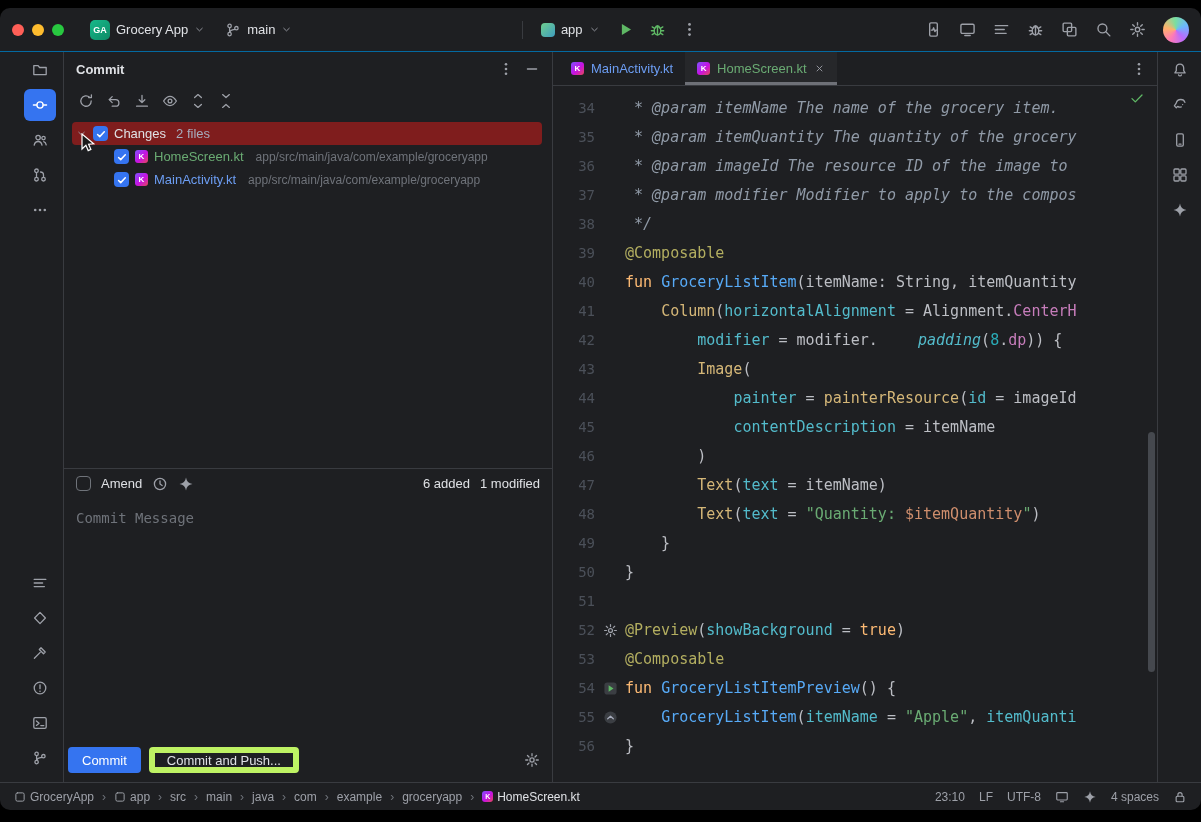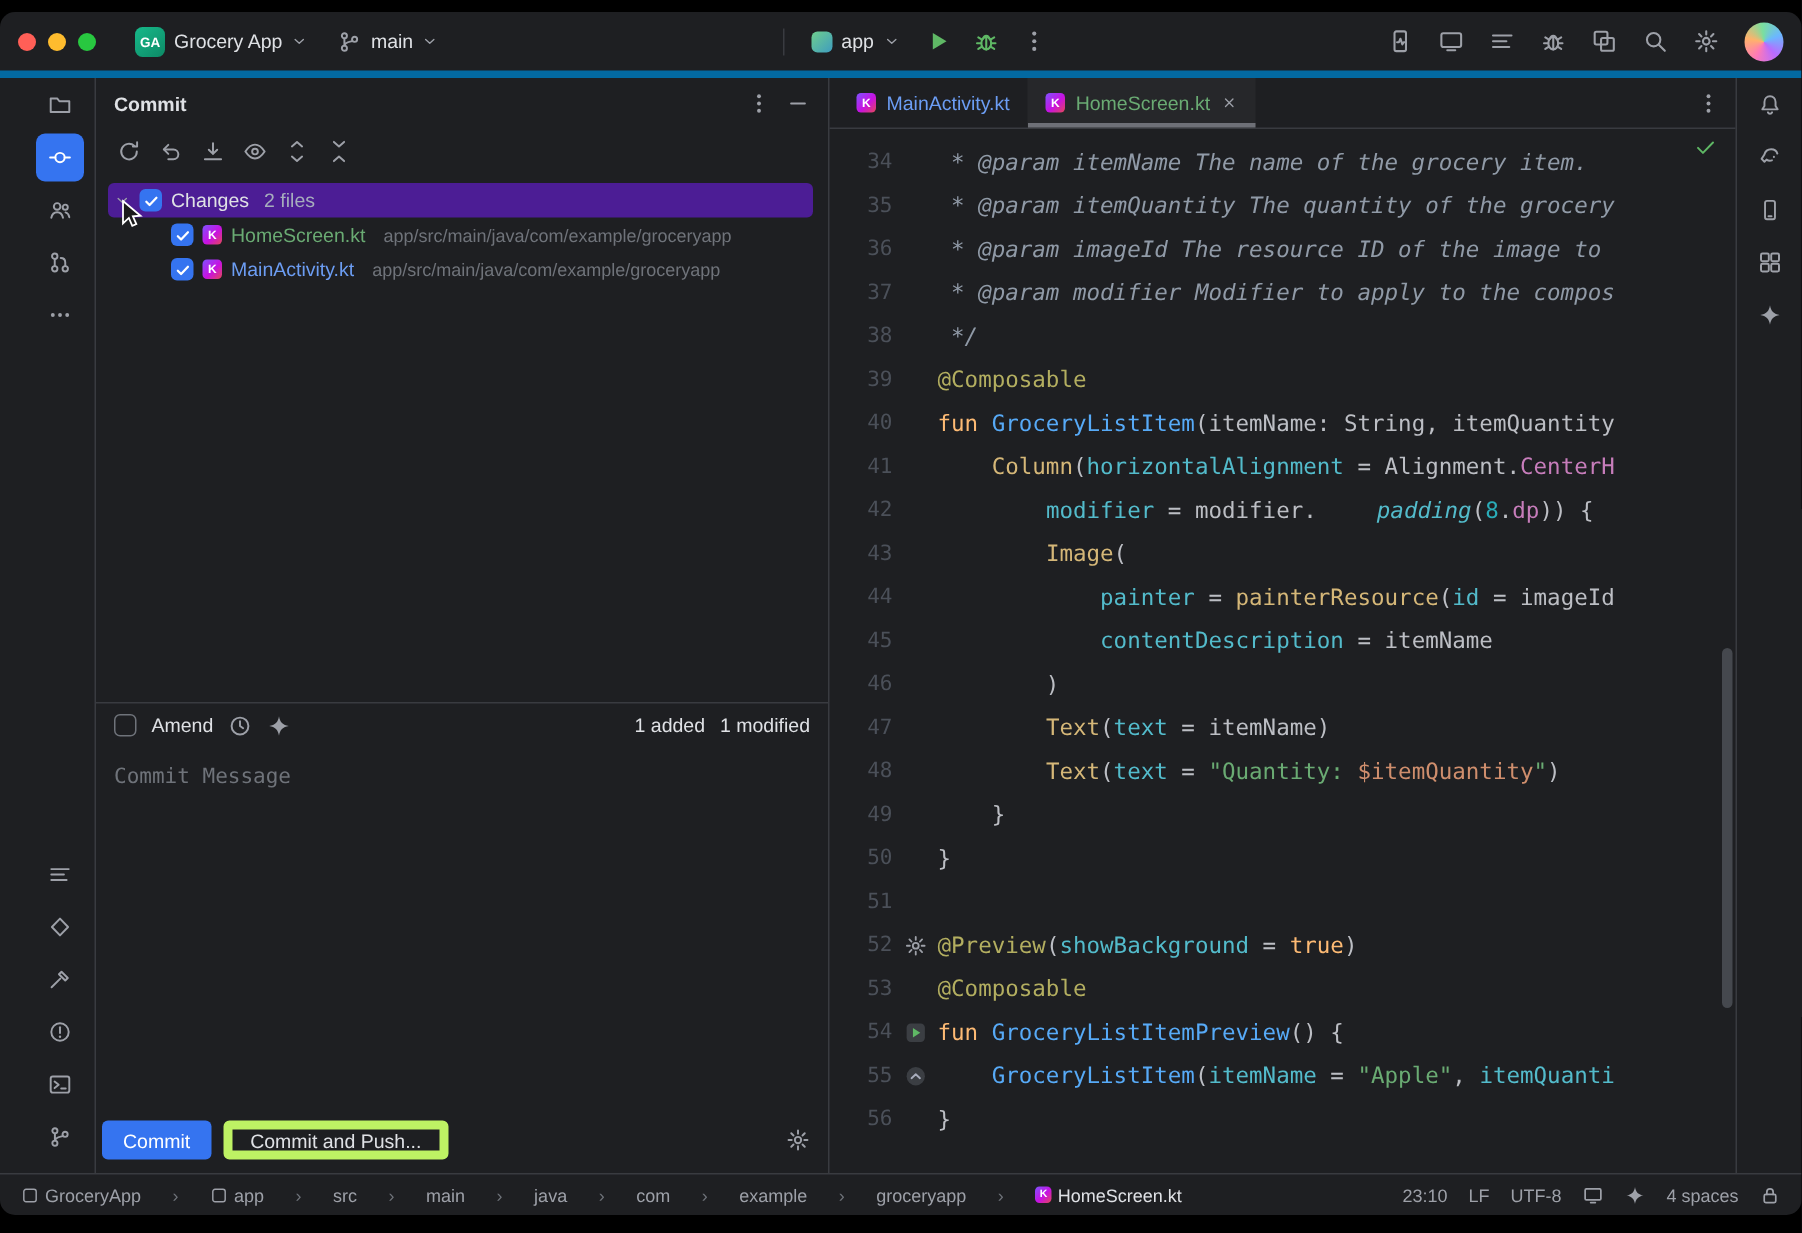--- a/index.html
+++ b/index.html
@@ -1,21 +1,21 @@
 <!DOCTYPE html>
 <html><head>
 <meta charset="utf-8">
 <style>
   *{margin:0;padding:0;box-sizing:border-box;}
   html,body{width:1201px;height:822px;background:#000;font-family:"Liberation Sans",sans-serif;overflow:hidden;cursor:default;-webkit-user-select:none;user-select:none;}
   #win{position:absolute;left:0;top:8px;width:1201px;height:802px;background:#1E1F22;border-radius:10px;overflow:hidden;display:flex;flex-direction:column;color:#DFE1E5;font-size:13px;}
   .ic{width:16px;height:16px;stroke:currentColor;fill:none;stroke-width:1.3;stroke-linecap:round;stroke-linejoin:round;display:block;}
   .ici{display:flex;align-items:center;justify-content:center;}
   
-  .titlebar{height:44px;flex:none;display:flex;align-items:center;border-bottom:5px solid #0369a1;padding:0 12px;gap:4px;}
+  .titlebar{height:44px;flex:none;display:flex;align-items:center;border-bottom:1px solid #0369a1;padding:0 12px;gap:4px;}
   .lights{display:flex;gap:8px;margin-right:14px;}
   .light{width:12px;height:12px;border-radius:50%;}
   .light.red{background:#FF5F57;} .light.yellow{background:#FEBC2E;} .light.green{background:#28C840;}
   .tb-btn{display:flex;align-items:center;gap:6px;padding:4px 8px;border-radius:6px;color:#DFE1E5;}
   .tb-btn .ici{color:#9DA0A8;}
   .ga-badge{width:20px;height:20px;border-radius:5px;background:linear-gradient(140deg,#17B98A,#0D8A66);color:#fff;font-size:9px;font-weight:bold;display:flex;align-items:center;justify-content:center;}
   .appicon{width:14px;height:14px;border-radius:4px;background:linear-gradient(135deg,#6FCF8E,#3E9CBF);}
   .tb-sep{width:1px;height:18px;background:#393B40;margin:0 6px;}
   .tb-ic{width:28px;height:28px;border-radius:6px;display:flex;align-items:center;justify-content:center;color:#9DA0A8;}
   .tb-ic .ic{width:17px;height:17px;}
@@ -32,21 +32,21 @@
   .stripe-btn{width:32px;height:32px;border-radius:6px;display:flex;align-items:center;justify-content:center;color:#9DA0A8;}
   .stripe-btn.active{background:#3574F0;color:#fff;}
   
   .commit{width:489px;flex:none;border-right:1px solid #393B40;display:flex;flex-direction:column;min-height:0;}
   .cp-head{height:34px;flex:none;display:flex;align-items:center;padding:0 12px;gap:10px;}
   .cp-title{font-weight:bold;font-size:13px;}
   .cp-head .ici{color:#9DA0A8;}
   .cp-tools{height:30px;flex:none;display:flex;align-items:center;gap:12px;padding:0 14px;color:#9DA0A8;}
   .cp-tree{height:352px;flex:none;padding-top:6px;overflow:hidden;}
   .tr-row{height:23px;display:flex;align-items:center;gap:6px;font-size:13px;}
-  .tr-root{margin:0 10px 0 8px;border-radius:4px;padding:0 4px;background:#4c1d95;}
+  .tr-root{margin:0 10px 0 8px;border-radius:4px;padding:0 4px;background:#7f1d1d;}
   .tr-file{padding-left:50px;}
   .tr-meta{color:#A6ADBD;margin-left:4px;}
   .tr-path{color:#6F737A;font-size:12px;margin-left:6px;}
   .chev{color:#9DA0A8;}
   .cb{width:15px;height:15px;border-radius:4px;flex:none;display:flex;align-items:center;justify-content:center;}
   .cb.on{background:#3574F0;}
   .cb.off{border:1.5px solid #6F737A;background:transparent;}
   .cb svg{width:12px;height:12px;stroke:#fff;stroke-width:2;fill:none;stroke-linecap:round;stroke-linejoin:round;}
   .kicon{width:13px;height:13px;border-radius:3px;background:linear-gradient(135deg,#7F52FF,#C811E2 55%,#E44857);color:#fff;font-size:8px;font-weight:bold;display:flex;align-items:center;justify-content:center;flex:none;}
   .kicon.small{width:11px;height:11px;font-size:7px;}
@@ -73,21 +73,21 @@
   .ct{flex:1;overflow:hidden;color:#BCBEC4;}
   .doc{color:#909AA7;font-style:italic;}
   .kw{color:#fdba74;} .ann{color:#B3AE60;} .decl{color:#57AAF7;}
   .call{color:#D5B778;margin-top:16px;} .call2{color:#57AAF7;} .named{color:#53BBCB;}
   .str{color:#6AAB73;} .tmpl{color:#CF8E6D;} .num{color:#2AACB8;}
   .prop{color:#C77DBB;} .ext{color:#53BBCB;font-style:italic;margin-left:40px;}
   .inspect{position:absolute;top:4px;right:12px;color:#5FB865;}
   .vscroll{position:absolute;right:2px;top:346px;width:7px;height:240px;border-radius:4px;background:#45484E;}
   
   .statusbar{height:28px;flex:none;border-top:1px solid #393B40;display:flex;align-items:center;padding:0 14px;font-size:12px;color:#9DA0A8;gap:12px;}
-  .crumbs{display:flex;align-items:flex-end;gap:21px;}
+  .crumbs{display:flex;align-items:flex-end;gap:8px;}
   .crumb{display:flex;align-items:center;gap:4px;}
   .crumb.current{color:#DFE1E5;}
   .crumb-sep{color:#6F737A;}
   .sb-right{margin-left:auto;display:flex;align-items:center;gap:14px;}
   .sb-right .ici{color:#9DA0A8;}
   .sb-right .ic{width:14px;height:14px;}
   .crumbs .ic{width:12px;height:12px;}
   
   #cursor{position:absolute;left:80px;top:133px;z-index:50;pointer-events:none;}
 </style>
@@ -379,21 +379,21 @@
             <svg viewBox="0 0 16 16" class="ic">
               <circle cx="8" cy="8" r="5.6"></circle>
               <path d="M8 4.8V8l2.1 1.5"></path>
             </svg>
           </span>
         <span class="ici">
             <svg viewBox="0 0 16 16" class="ic">
               <path d="M8 1.5c.5 3.8 2.7 6 6.5 6.5-3.8.5-6 2.7-6.5 6.5-.5-3.8-2.7-6-6.5-6.5 3.8-.5 6-2.7 6.5-6.5z" fill="currentColor" stroke="none"></path>
             </svg>
           </span>
-        <span class="cnt-add">1 added</span>
+        <span class="cnt-add">6 added</span>
         <span>1 modified</span>
       </div>
       <div class="cp-msg">
         <span>Commit Message</span>
       </div>
       <div class="cp-actions">
         <div class="btn-primary">Commit</div>
         <div class="btn-secondary">Commit and Push...</div>
         <span class="ici gear">
             <svg viewBox="0 0 16 16" class="ic">

